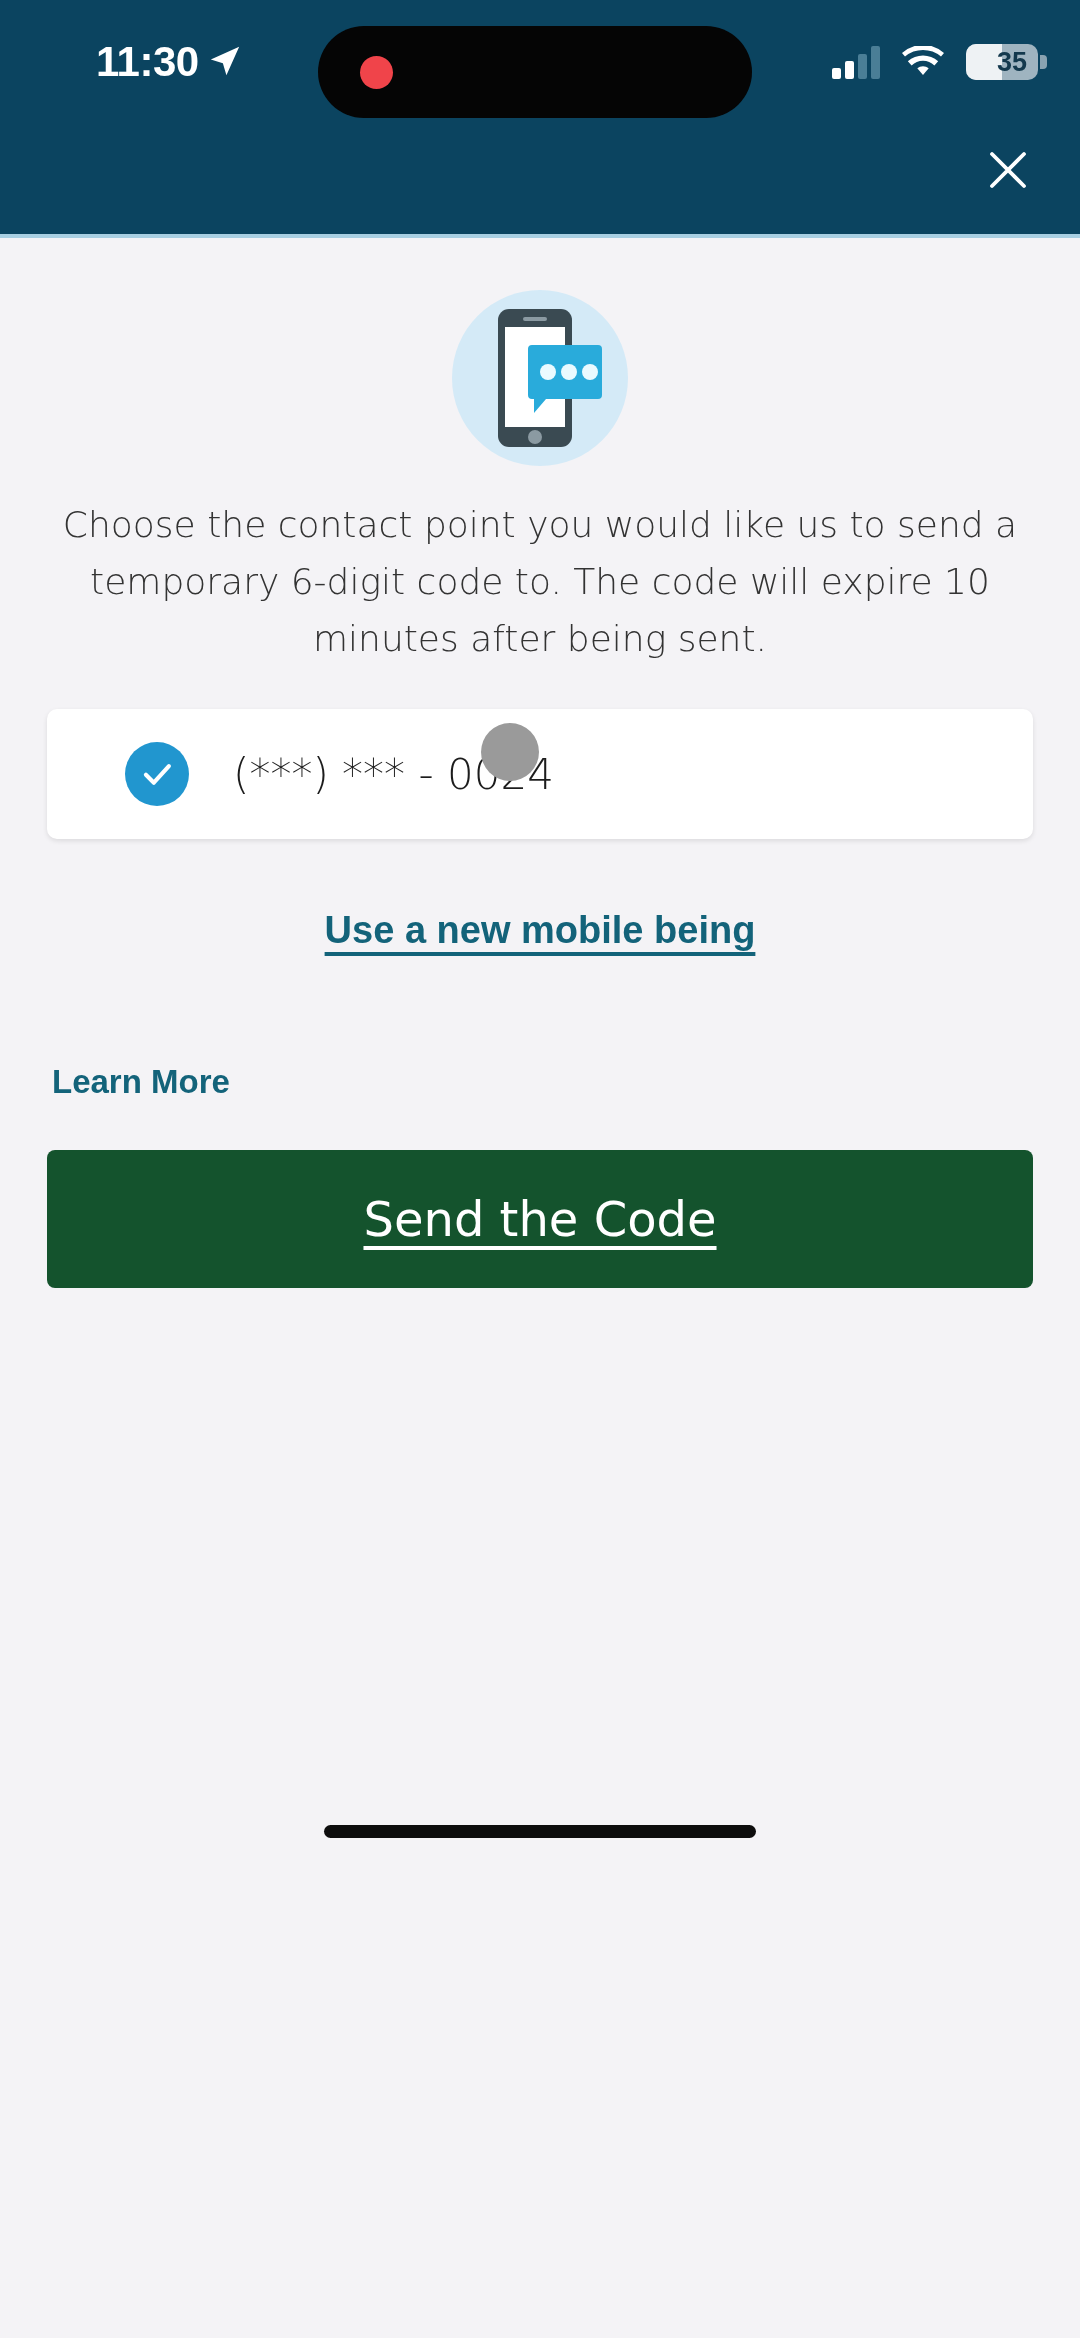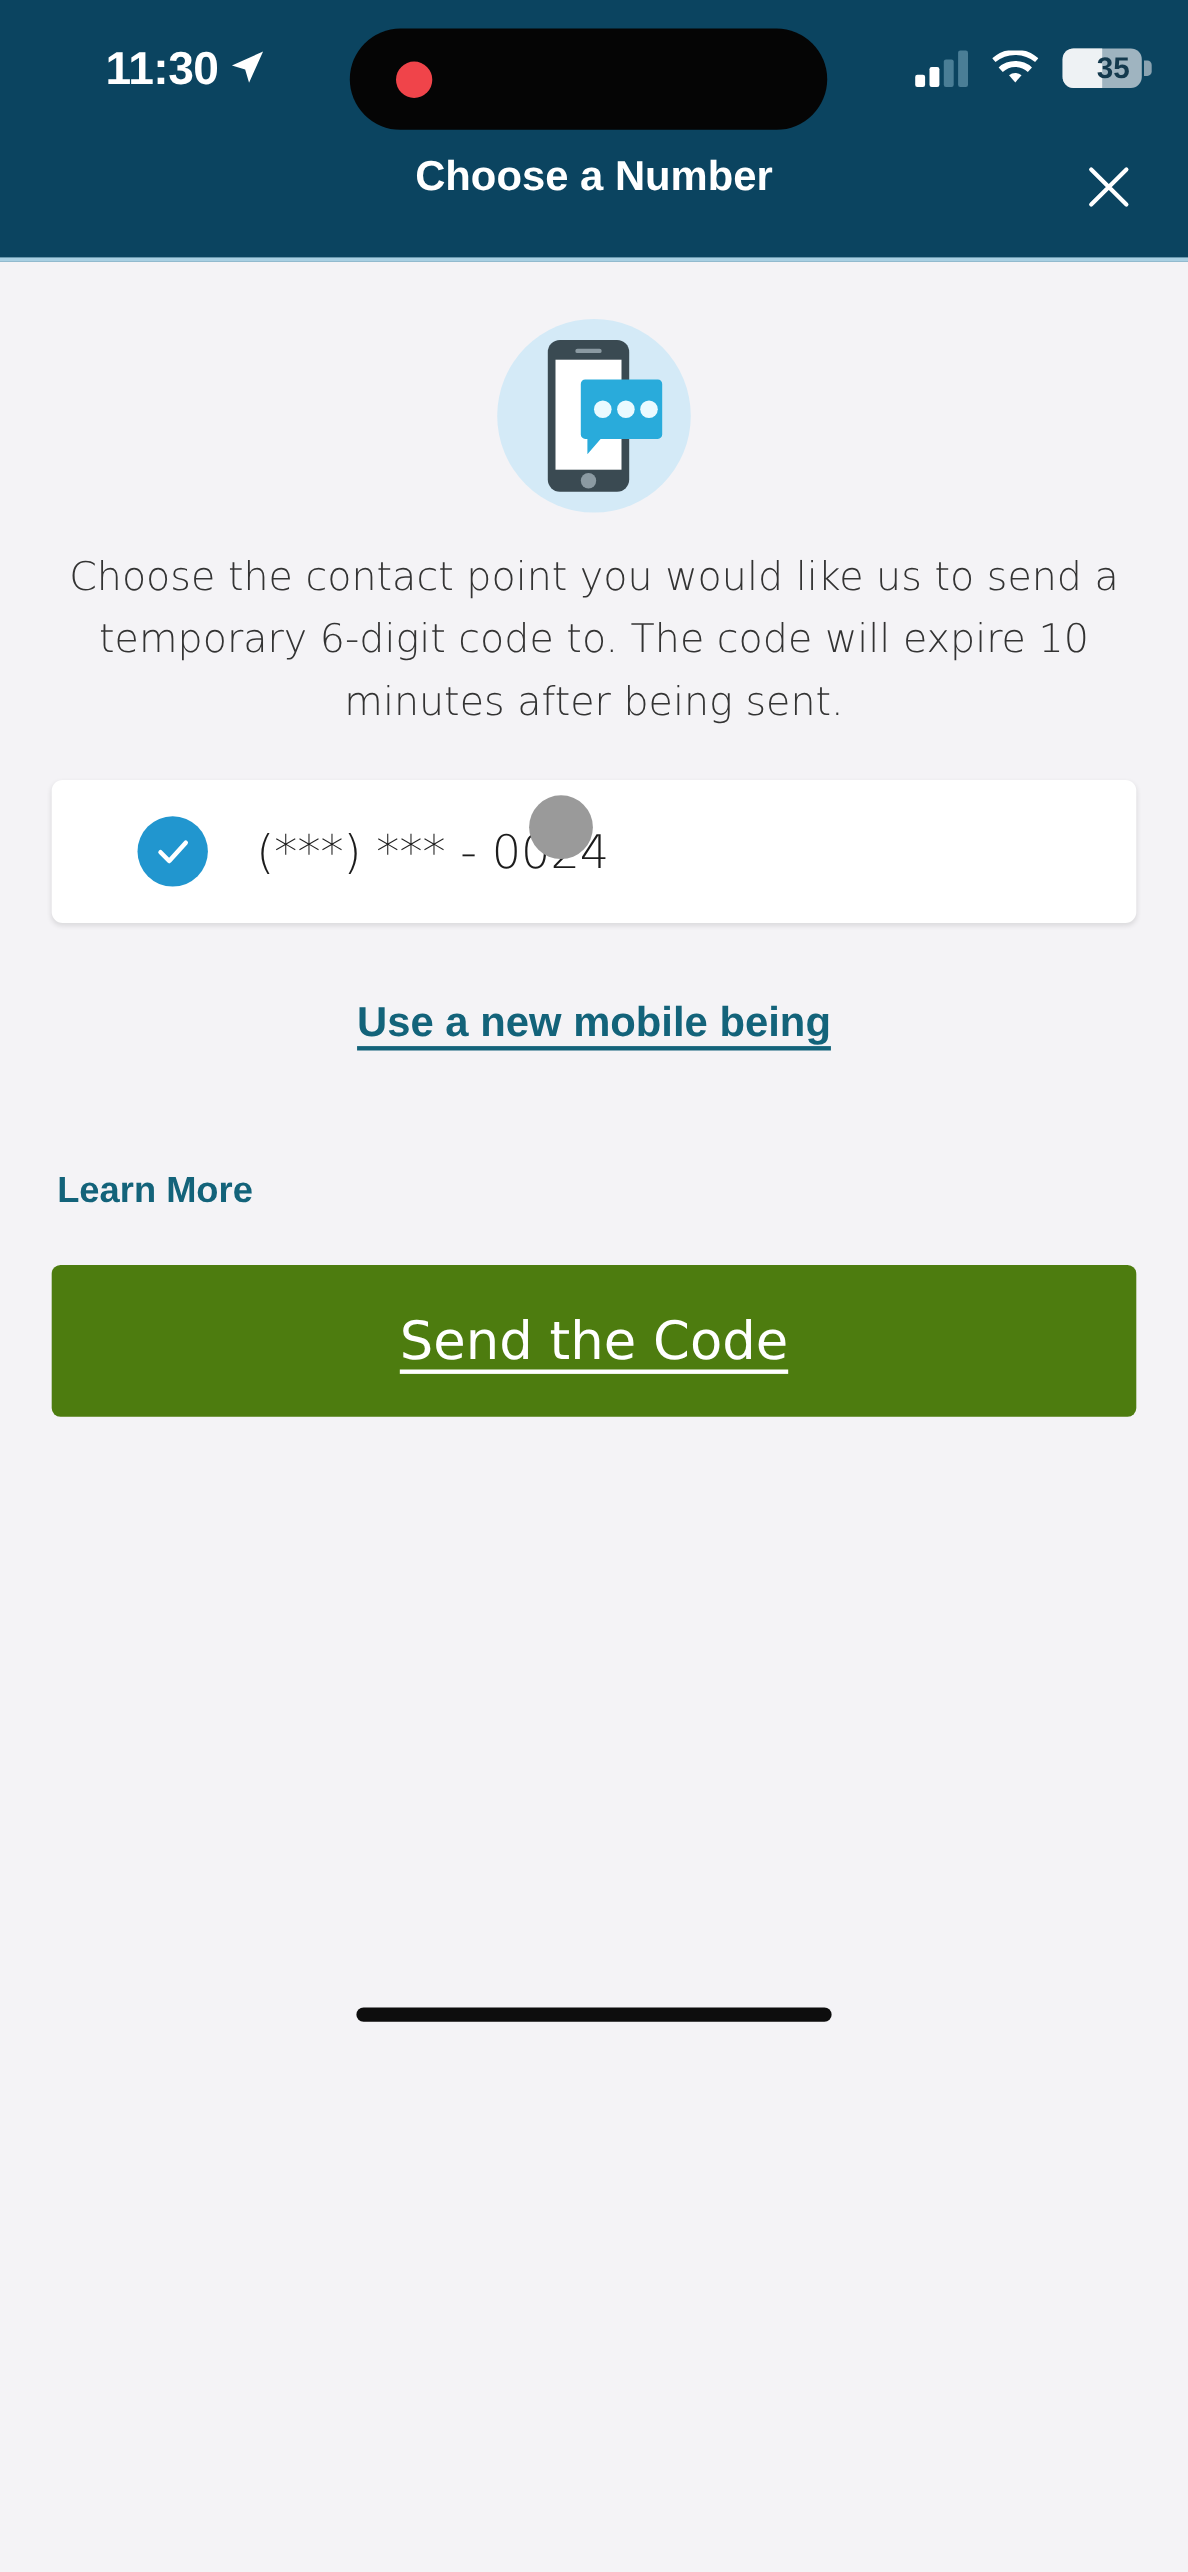--- a/index.html
+++ b/index.html
@@ -251,21 +251,21 @@
     font-size:33px;
     font-weight:bold;
     color:#13637a;
     font-family:"Liberation Sans", sans-serif;
     cursor:pointer;
   }
 
   .cta {
     margin:44px 47px 0 47px;
     height:138px;
-    background:#4d7c0f;
+    background:#14532d;
     border-radius:8px;
     display:flex;
     align-items:center;
     justify-content:center;
     cursor:pointer;
   }
   .cta-label {
     font-size:48px;
     color:#ffffff;
     text-decoration:underline;
@@ -319,21 +319,20 @@
         </svg>
         <div class="battery">
           <div class="fill"></div>
           <div class="pct">35</div>
           <div class="cap"></div>
         </div>
       </div>
     </div>
 
     <div class="navbar">
-      <div class="nav-title">Choose a Number</div>
       <div class="close-btn">
         <svg class="close-icon" viewBox="0 0 24 24">
           <path d="M4 4 L20 20 M20 4 L4 20" stroke="#ffffff" stroke-width="1.9" stroke-linecap="round"></path>
         </svg>
       </div>
     </div>
   </div>
 
   <div class="content">
 

